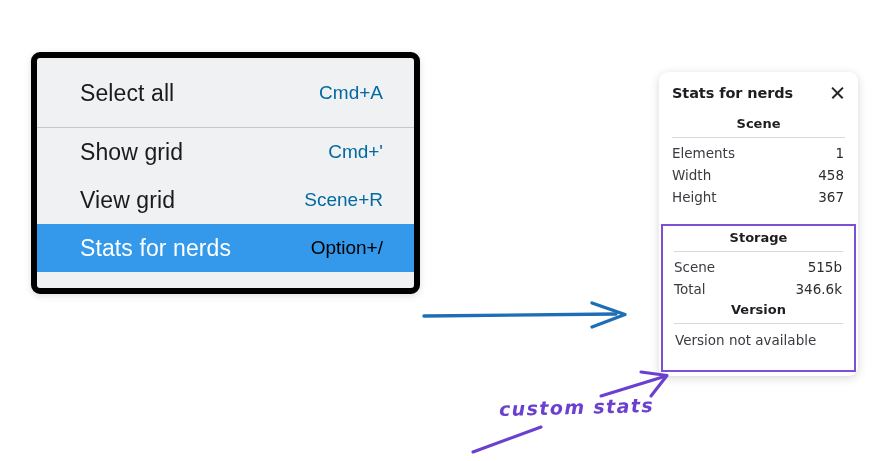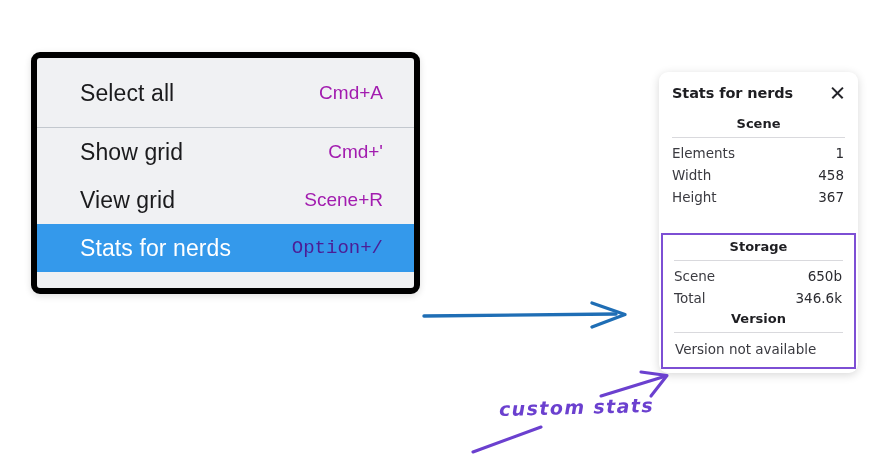--- a/index.html
+++ b/index.html
@@ -39,33 +39,33 @@
     box-sizing: border-box;
   }
   .menu-row .m-label {
     font-size: 23px;
     color: #1b1b1d;
     letter-spacing: 0.1px;
     white-space: nowrap;
   }
   .menu-row .m-shortcut {
     font-size: 19px;
-    color: #a21caf;
+    color: #0369a1;
     white-space: nowrap;
   }
   .menu-sep {
     height: 1px;
     background: #c3c8ce;
     margin: 10px 0 0 0;
   }
   .menu-row.selected {
     background: #3499eb;
   }
   .menu-row.selected .m-label { color: #ffffff; }
-  .menu-row.selected .m-shortcut { color: #4c1d95; font-family: Liberation Mono, monospace; }
+  .menu-row.selected .m-shortcut { color: #000000; }
 
   
   #stats-panel {
     position: absolute;
     left: 659px;
     top: 72px;
     width: 199px;
     background: #ffffff;
     border-radius: 9px;
     box-shadow: 0 2px 10px rgba(0,0,0,0.16);
@@ -128,22 +128,22 @@
   .kv-row .kv-val { color: #2c2c31; }
   .single-row {
     font-size: 13.5px;
     color: #3a3a40;
     padding: 4px 2px 2px 3px;
   }
 
   
   #custom-stats-box {
     border: 2px solid #7d4fd4;
-    margin: 25px -9px -10px -9px;
-    padding: 2px 9px 8px 9px;
+    margin: 16px -9px -10px -9px;
+    padding: 2px 9px 20px 9px;
   }
   #custom-stats-box .sec-rule { margin-left: 2px; margin-right: 2px; }
 
   
   #annotations {
     position: absolute;
     left: 0; top: 0;
     width: 873px; height: 461px;
     pointer-events: none;
   }
@@ -219,21 +219,21 @@
       </div>
     </div>
 
     <div id="custom-stats-box">
 
       <div>
         <div class="sec-head">Storage</div>
         <div class="sec-rule"></div>
         <div class="kv-row">
           <span class="kv-key">Scene</span>
-          <span class="kv-val">650b</span>
+          <span class="kv-val">515b</span>
         </div>
         <div class="kv-row">
           <span class="kv-key">Total</span>
           <span class="kv-val">346.6k</span>
         </div>
       </div>
 
       <div>
         <div class="sec-head">Version</div>
         <div class="sec-rule"></div>

